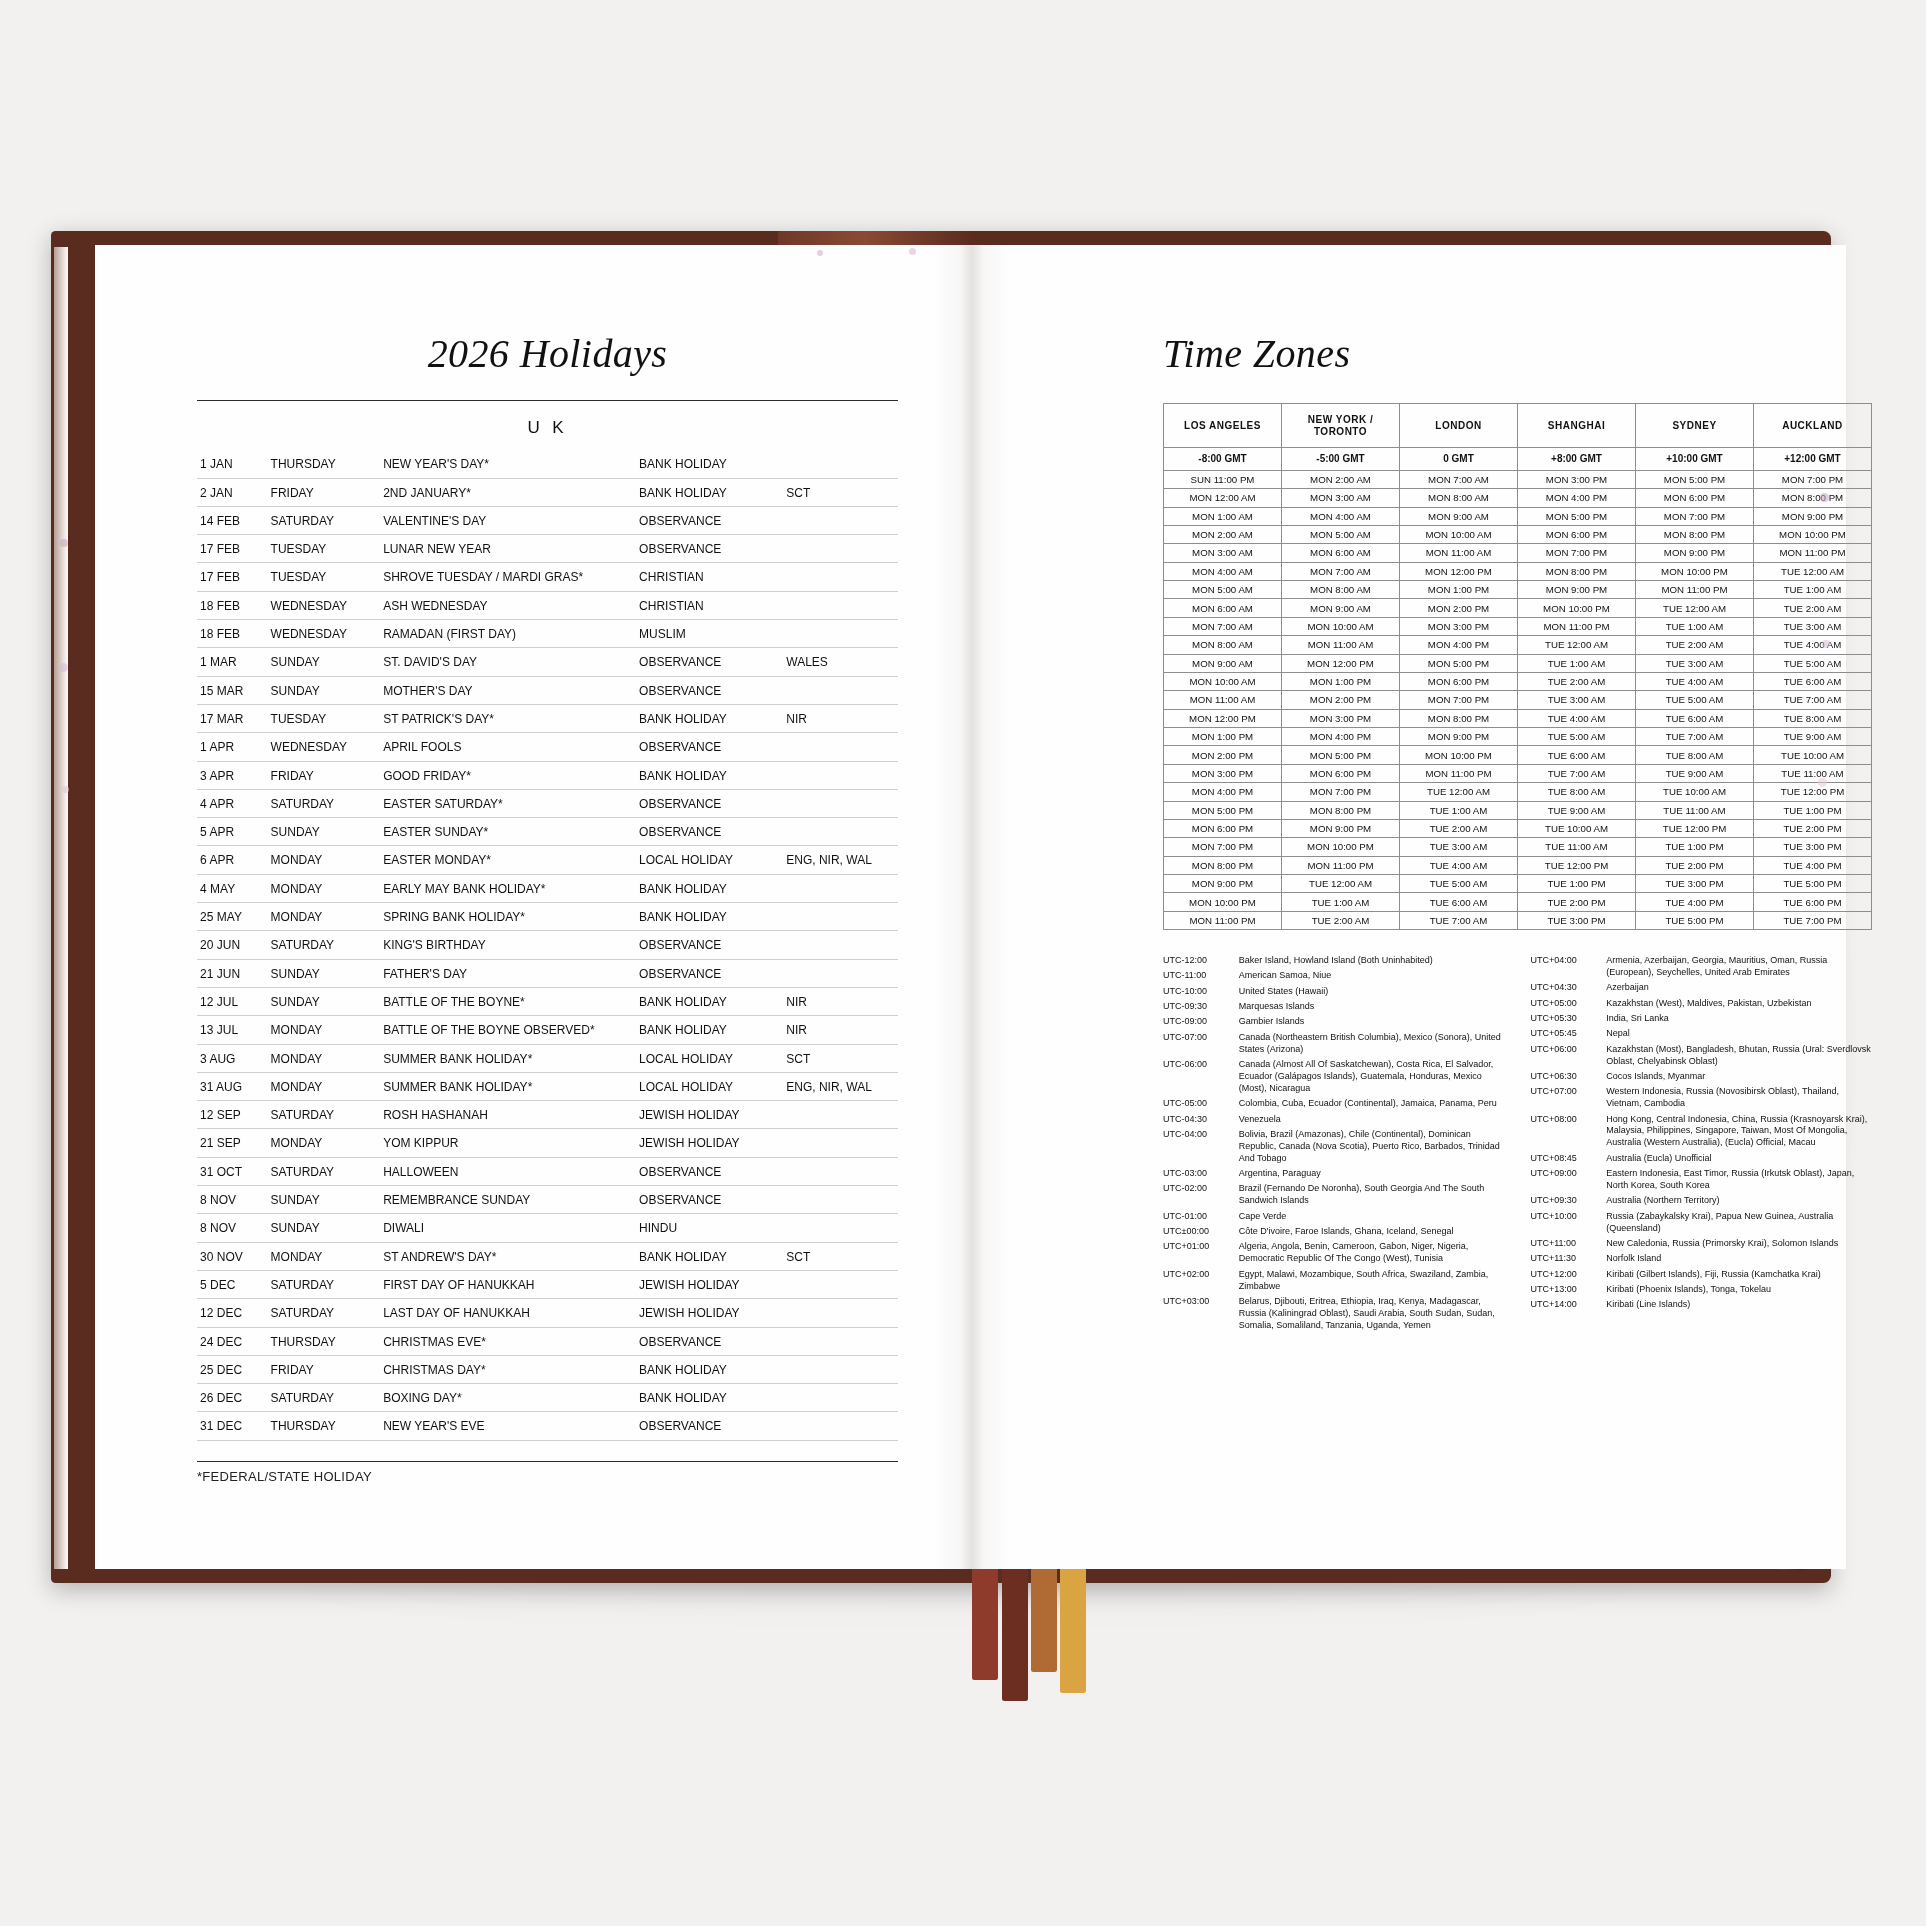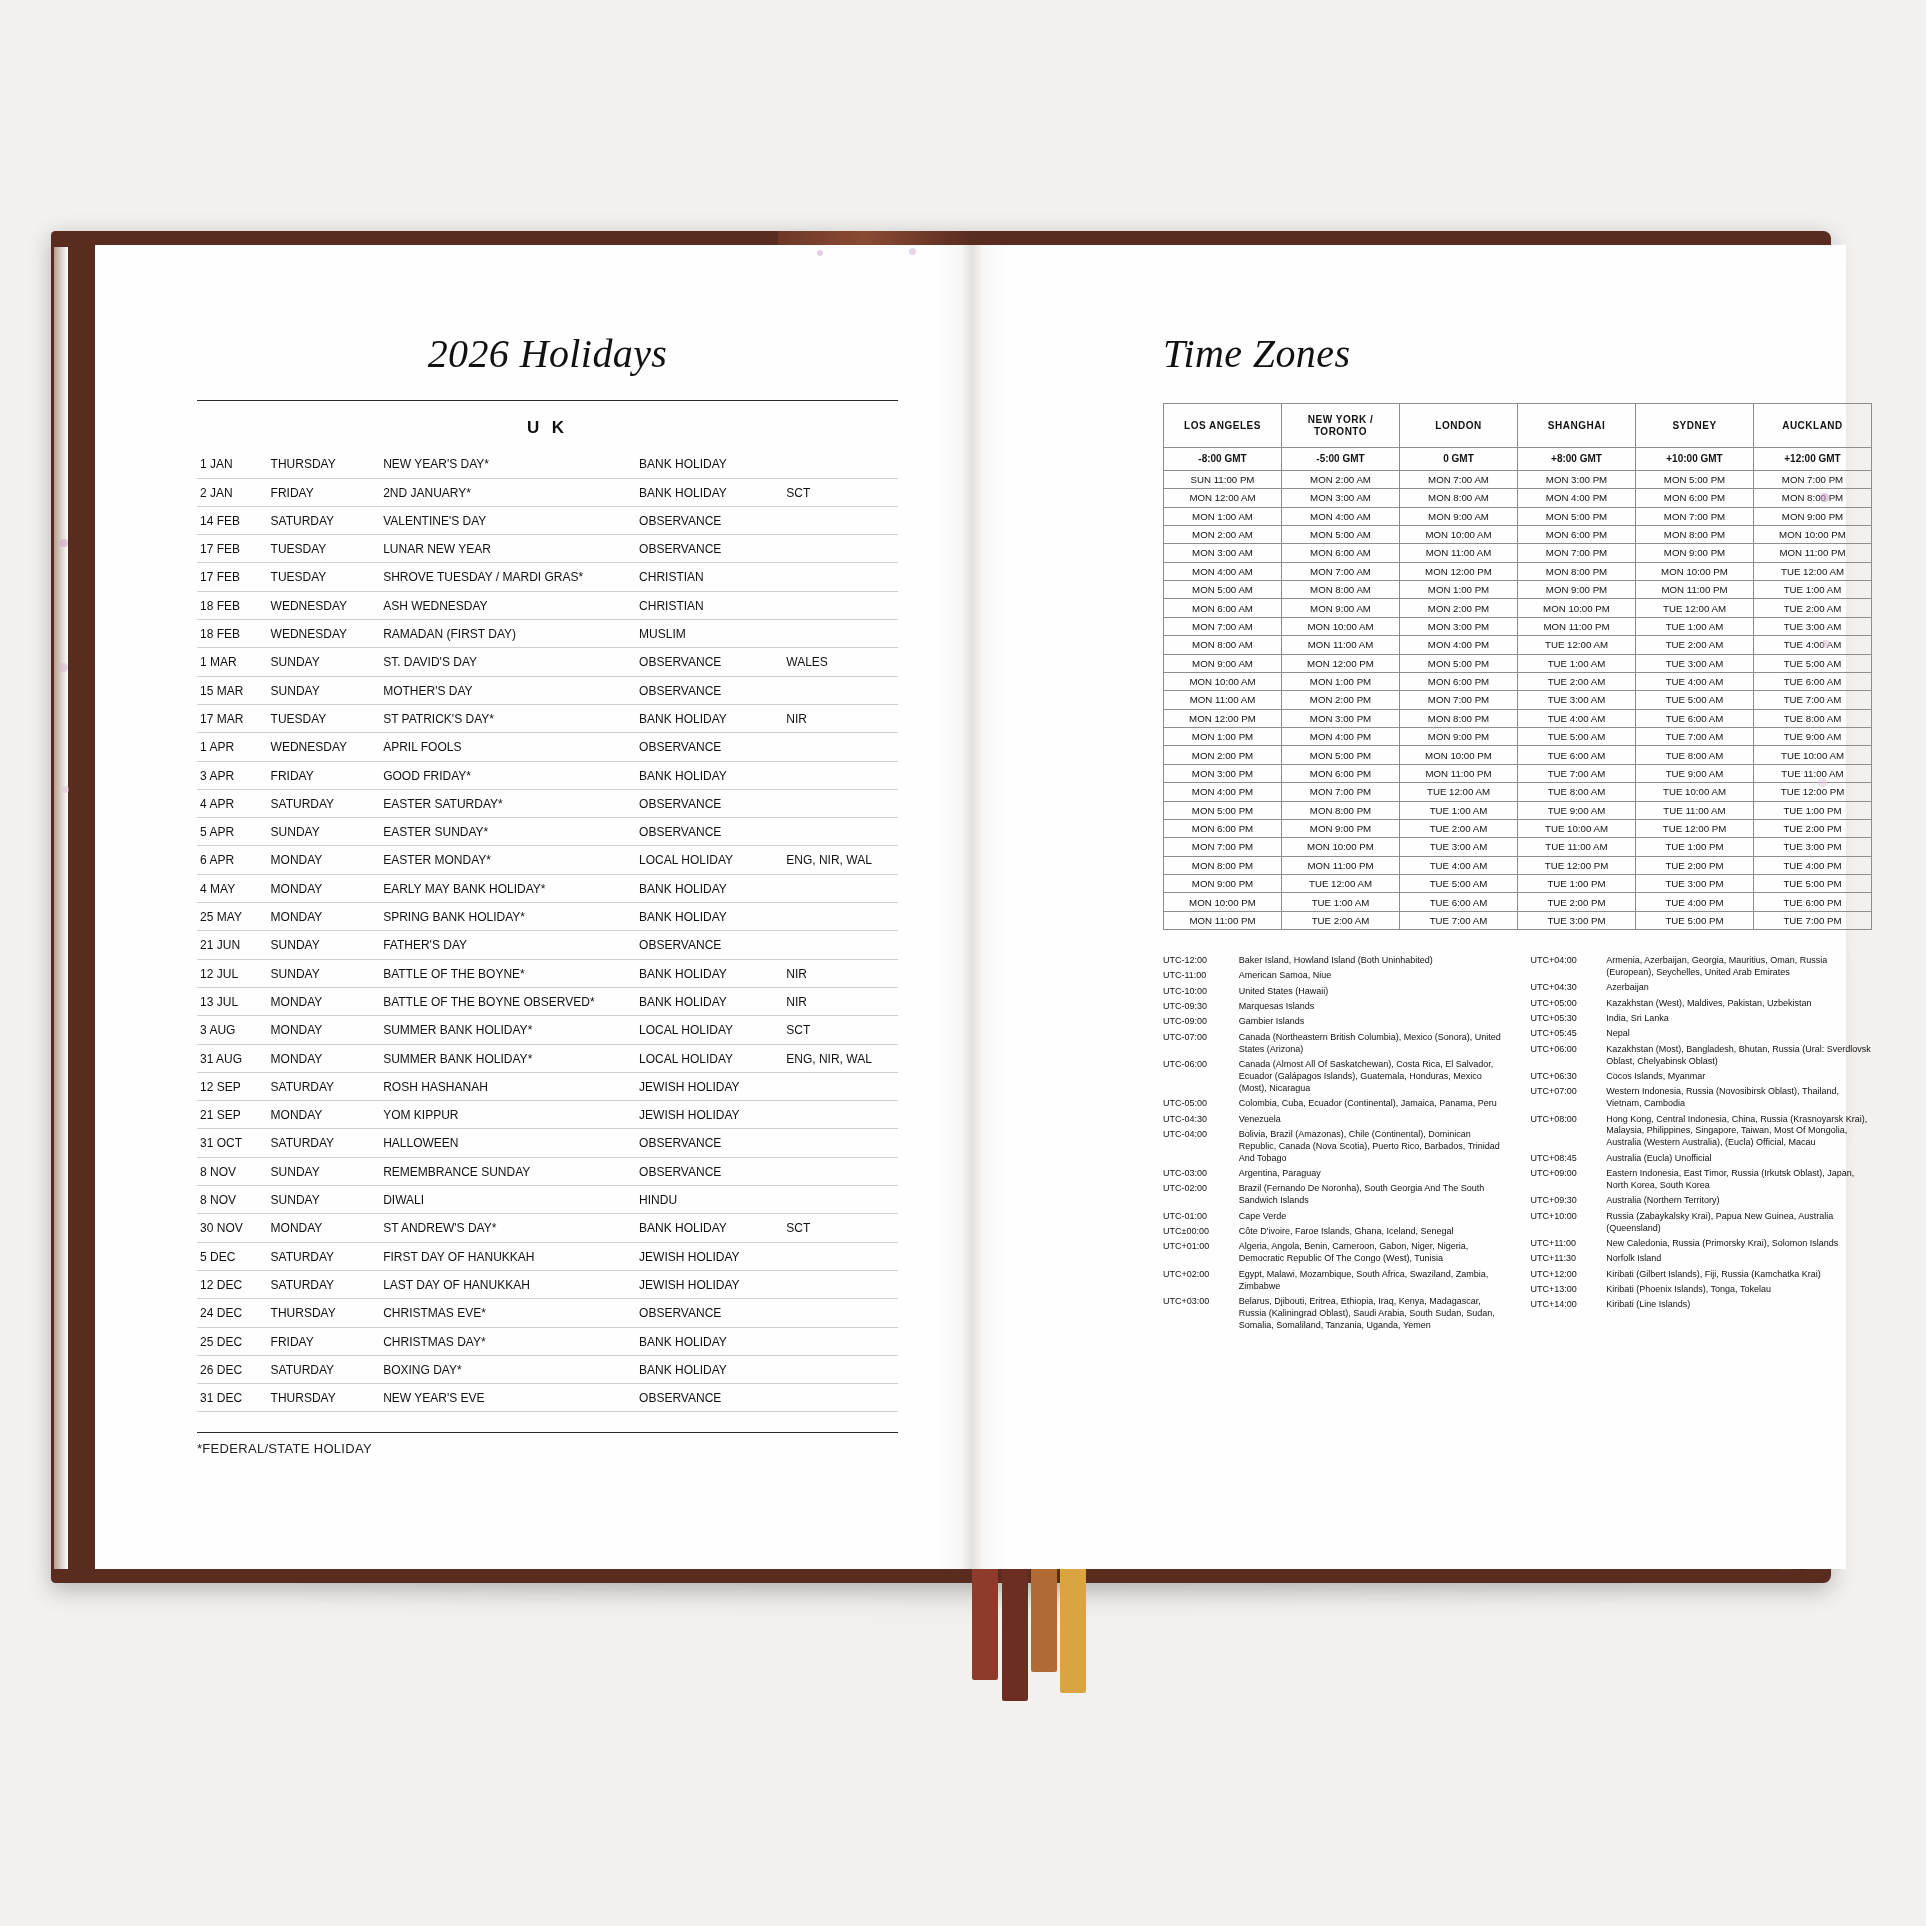--- a/index.html
+++ b/index.html
@@ -127,21 +127,21 @@
   
   .left-content {
     position: absolute;
     left: 102px; top: 85px;
     width: 701px;
   }
   .left-title { margin-bottom: 23px; }
   .country-label {
     text-align: center;
     font-size: 17px;
-    font-weight: bold;
+    font-weight: normal;
     letter-spacing: 3.9px;
     color: #111;
     padding: 17px 0 12.3px 0;
   }
   table.holidays {
     width: 100%;
     border-collapse: collapse;
     font-size: 12px;
     color: #111;
   }
@@ -366,20 +366,27 @@
               <td class="c-day">MONDAY</td>
               <td class="c-name">EARLY MAY BANK HOLIDAY*</td>
               <td class="c-type">BANK HOLIDAY</td>
               <td class="c-region"></td>
             </tr>
             <tr>
               <td class="c-date">25 MAY</td>
               <td class="c-day">MONDAY</td>
               <td class="c-name">SPRING BANK HOLIDAY*</td>
               <td class="c-type">BANK HOLIDAY</td>
+              <td class="c-region"></td>
+            </tr>
+            <tr>
+              <td class="c-date">20 JUN</td>
+              <td class="c-day">SATURDAY</td>
+              <td class="c-name">KING'S BIRTHDAY</td>
+              <td class="c-type">OBSERVANCE</td>
               <td class="c-region"></td>
             </tr>
             <tr>
               <td class="c-date">21 JUN</td>
               <td class="c-day">SUNDAY</td>
               <td class="c-name">FATHER'S DAY</td>
               <td class="c-type">OBSERVANCE</td>
               <td class="c-region"></td>
             </tr>
             <tr>

